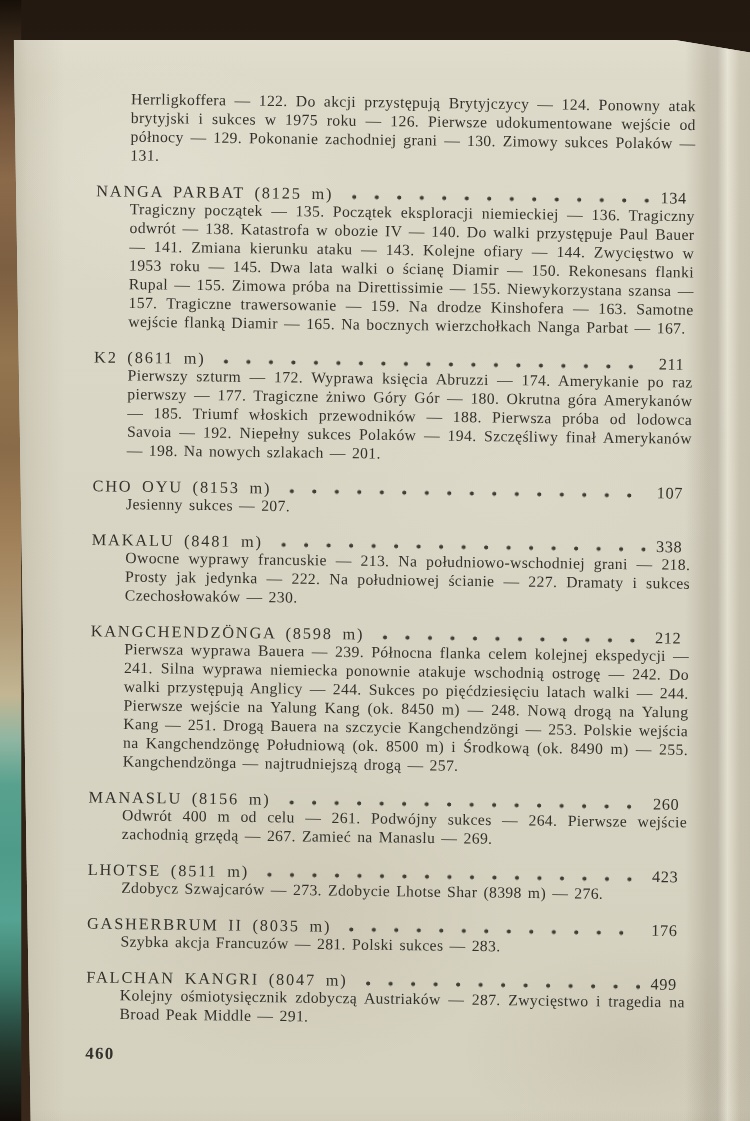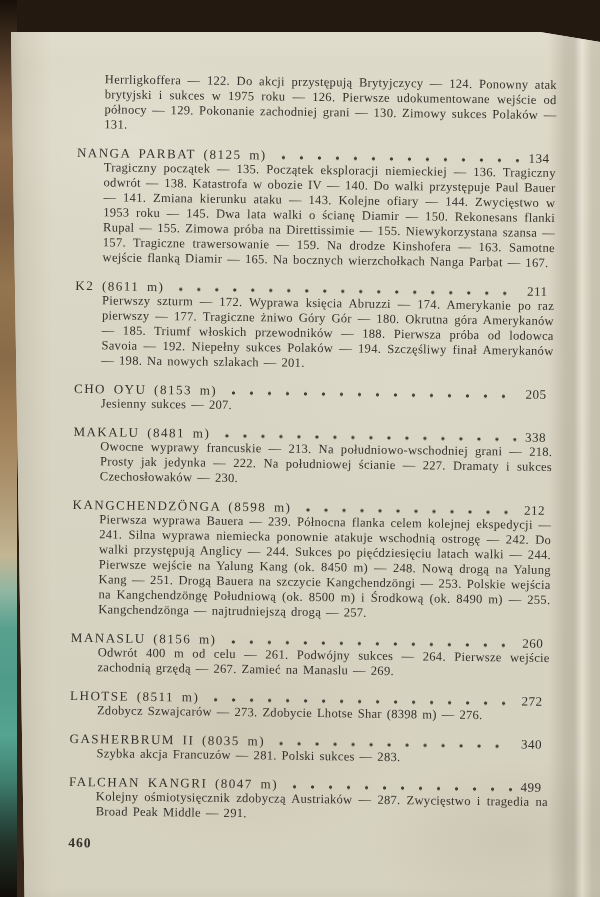--- a/index.html
+++ b/index.html
@@ -84,21 +84,21 @@
           <span class="leader"></span>
           <span class="pnum">211</span>
         </div>
         <p class="summary">Pierwszy szturm — 172. Wyprawa księcia Abruzzi — 174. Amerykanie po raz pierwszy — 177. Tragiczne żniwo Góry Gór — 180. Okrutna góra Amerykanów — 185. Triumf włoskich przewodników — 188. Pierwsza próba od lodowca Savoia — 192. Niepełny sukces Polaków — 194. Szczęśliwy finał Amerykanów — 198. Na nowych szlakach — 201.</p>
       </div>
 
       <div class="entry">
         <div class="head-row">
           <span>CHO OYU (8153 m)</span>
           <span class="leader"></span>
-          <span class="pnum">205</span>
+          <span class="pnum">107</span>
         </div>
         <p class="summary">Jesienny sukces — 207.</p>
       </div>
 
       <div class="entry">
         <div class="head-row">
           <span>MAKALU (8481 m)</span>
           <span class="leader"></span>
           <span class="pnum">338</span>
         </div>
@@ -120,30 +120,30 @@
           <span class="leader"></span>
           <span class="pnum">260</span>
         </div>
         <p class="summary">Odwrót 400 m od celu — 261. Podwójny sukces — 264. Pierwsze wejście zachodnią grzędą — 267. Zamieć na Manaslu — 269.</p>
       </div>
 
       <div class="entry">
         <div class="head-row">
           <span>LHOTSE (8511 m)</span>
           <span class="leader"></span>
-          <span class="pnum">272</span>
+          <span class="pnum">423</span>
         </div>
         <p class="summary">Zdobycz Szwajcarów — 273. Zdobycie Lhotse Shar (8398 m) — 276.</p>
       </div>
 
       <div class="entry">
         <div class="head-row">
           <span>GASHERBRUM II (8035 m)</span>
           <span class="leader"></span>
-          <span class="pnum">340</span>
+          <span class="pnum">176</span>
         </div>
         <p class="summary">Szybka akcja Francuzów — 281. Polski sukces — 283.</p>
       </div>
 
       <div class="entry">
         <div class="head-row">
           <span>FALCHAN KANGRI (8047 m)</span>
           <span class="leader"></span>
           <span class="pnum">499</span>
         </div>

